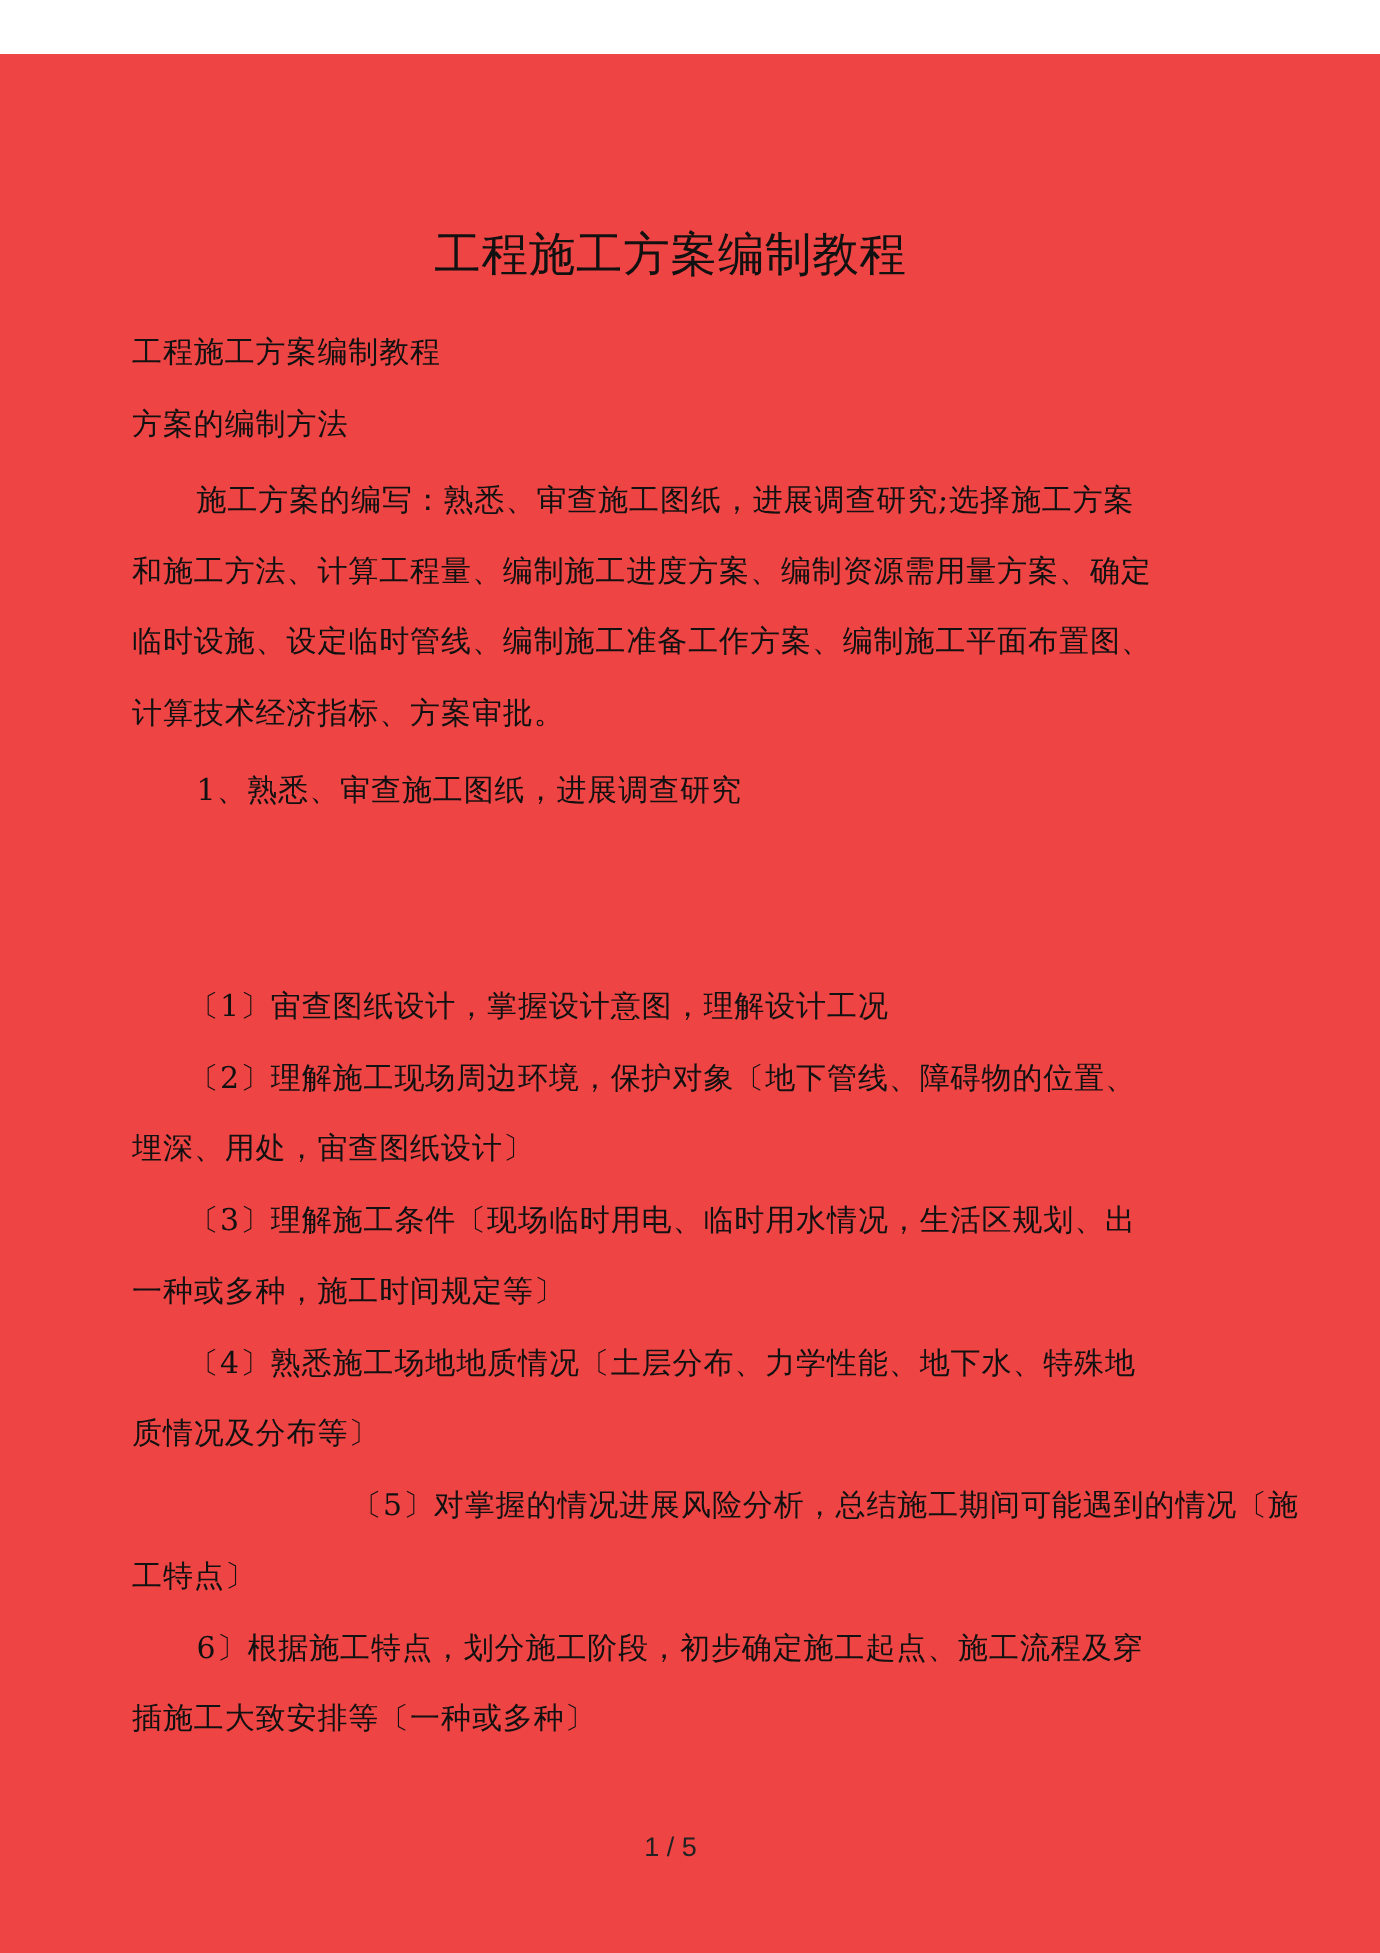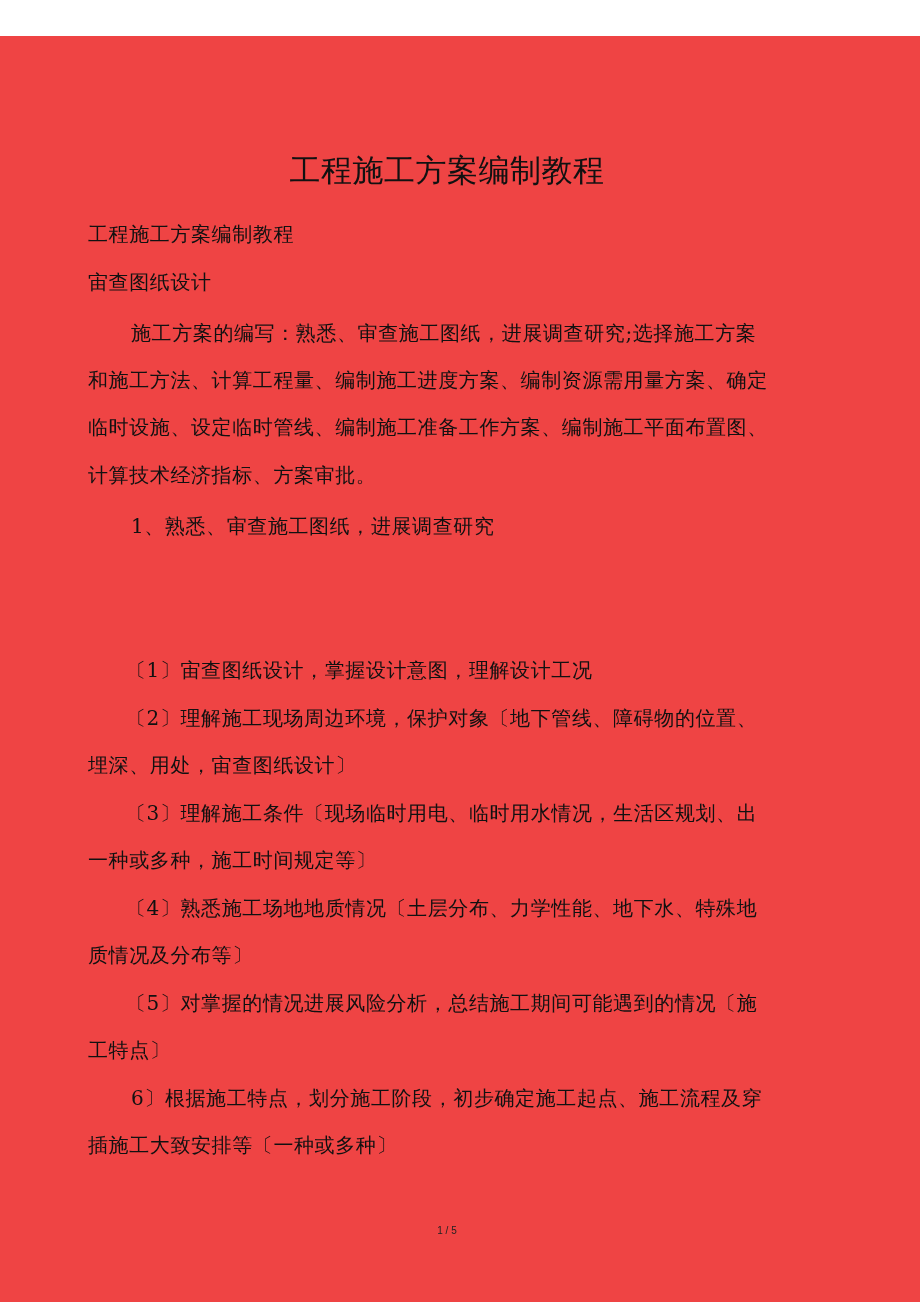--- a/index.html
+++ b/index.html
@@ -46,35 +46,35 @@
     }
     .indent { left: 131px; }
     .indent2 { left: 126px; }
     .page-number {
       position: absolute;
       left: 0;
       width: 894px;
       top: 1186px;
       text-align: center;
       font-family: "Liberation Sans", "DejaVu Sans", sans-serif;
-      font-size: 10px;
+      font-size: 18px;
       line-height: 18px;
       color: #222222;
     }
   </style>
 </head>
 <body>
 
 <div class="page">
 
   <h1 class="title">工程施工方案编制教程</h1>
 
   <div class="line" style="top:184px;">工程施工方案编制教程</div>
 
-  <div class="line" style="top:232px;">宙查图纸设计</div>
+  <div class="line" style="top:232px;">方案的编制方法</div>
 
   <div>
     <div class="line indent" style="top:283px;">施工方案的编写：熟悉、审查施工图纸，进展调查研究;选择施工方案</div>
     <div class="line" style="top:330px;">和施工方法、计算工程量、编制施工进度方案、编制资源需用量方案、确定</div>
     <div class="line" style="top:377px;">临时设施、设定临时管线、编制施工准备工作方案、编制施工平面布置图、</div>
     <div class="line" style="top:425px;">计算技术经济指标、方案审批。</div>
   </div>
 
   <div class="line indent" style="top:476px;">1、熟悉、审查施工图纸，进展调查研究</div>
 
@@ -84,21 +84,21 @@
 
     <div class="line indent2" style="top:668px;">〔2〕理解施工现场周边环境，保护对象〔地下管线、障碍物的位置、</div>
     <div class="line" style="top:715px;">埋深、用处，宙查图纸设计〕</div>
 
     <div class="line indent2" style="top:763px;">〔3〕理解施工条件〔现场临时用电、临时用水情况，生活区规划、出</div>
     <div class="line" style="top:810px;">一种或多种，施工时间规定等〕</div>
 
     <div class="line indent2" style="top:858px;">〔4〕熟悉施工场地地质情况〔土层分布、力学性能、地下水、特殊地</div>
     <div class="line" style="top:905px;">质情况及分布等〕</div>
 
-    <div class="line indent2" style="top:953px;">〔5〕对掌握的情况进展风险分析，总结施工期间可能遇到的情况〔施</div>
+    <div class="line indent2" style="top:953px;text-align:right;">〔5〕对掌握的情况进展风险分析，总结施工期间可能遇到的情况〔施</div>
     <div class="line" style="top:1000px;">工特点〕</div>
 
     <div class="line indent" style="top:1048px;">6〕根据施工特点，划分施工阶段，初步确定施工起点、施工流程及穿</div>
     <div class="line" style="top:1095px;">插施工大致安排等〔一种或多种〕</div>
   </div>
 
 
   <div class="page-number">1 / 5</div>
 
 </div>

